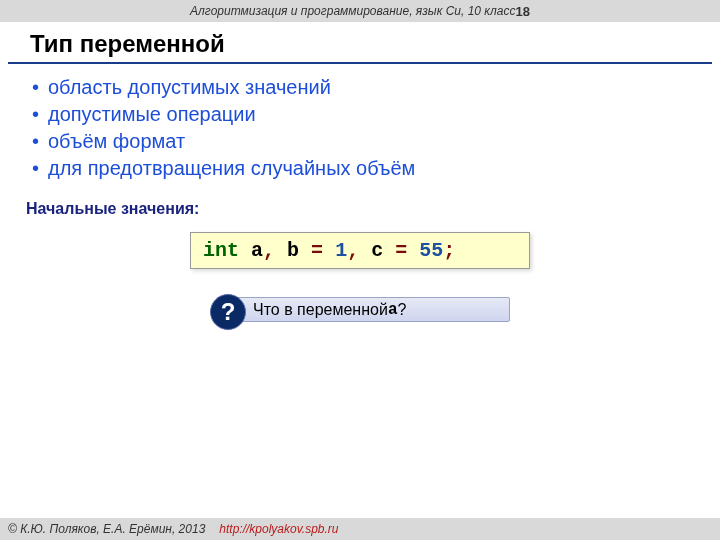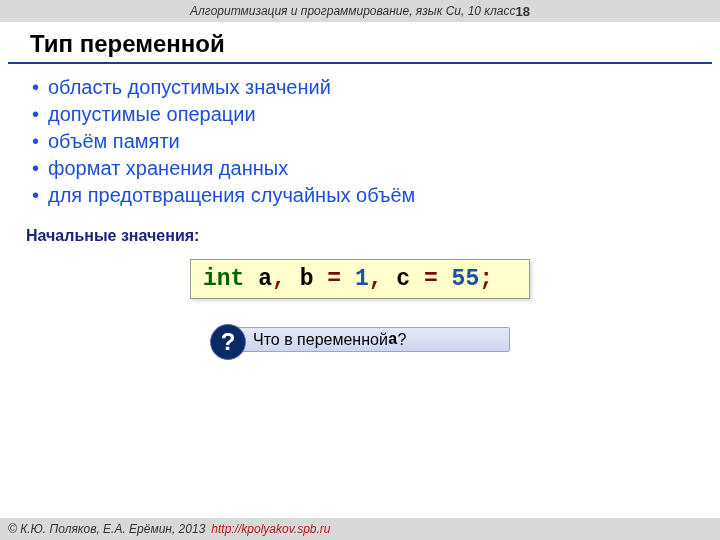--- a/index.html
+++ b/index.html
@@ -56,21 +56,21 @@
     color: #1a237e;
     padding: 18px 0 14px 26px;
   }
   .code-box {
     margin: 0 auto;
     width: 340px;
     background: #ffffcc;
     border: 1px solid #999;
     padding: 6px 12px;
     font-family: "Courier New", monospace;
-    font-size: 23px;
+    font-size: 20px;
     font-weight: bold;
     text-align: left;
     box-shadow: 2px 2px 4px rgba(0,0,0,0.15);
   }
   .kw { color: #006400; }
   .var { color: #000; }
   .num { color: #1e50a2; }
   .punct { color: #7a0a0a; }
   .question-wrap {
     margin: 28px auto 0 auto;
@@ -113,40 +113,39 @@
     bottom: 0;
     left: 0;
     right: 0;
     background: #d9d9d9;
     height: 22px;
     display: flex;
     align-items: center;
     padding: 0 8px;
     font-size: 12px;
     color: #333;
-    gap: 6px;
+    gap: 14px;
   }
   .footer-bar .copyright { font-style: italic; }
   .footer-bar .url { font-style: italic; color: #b91c1c; }
 </style>
 </head>
 <body>
 
 <div class="header-bar">
   <span>Алгоритмизация и программирование, язык Си, 10 класс</span>
   <span class="page-number">18</span>
 </div>
 
 <h1 class="title">Тип переменной</h1>
 
 <ul class="bullets">
   <li>область допустимых значений</li>
   <li>допустимые операции</li>
-  <li>объём памяти</li>
-  <li>формат хранения данных</li>
+  <li>объём формат</li>
   <li>для предотвращения случайных объём</li>
 </ul>
 
 <div class="subheading">Начальные значения:</div>
 
 <div class="code-box">
   <span class="kw">int</span>
   <span> </span>
   <span class="var">a</span><span class="punct">,</span>
   <span> </span>

